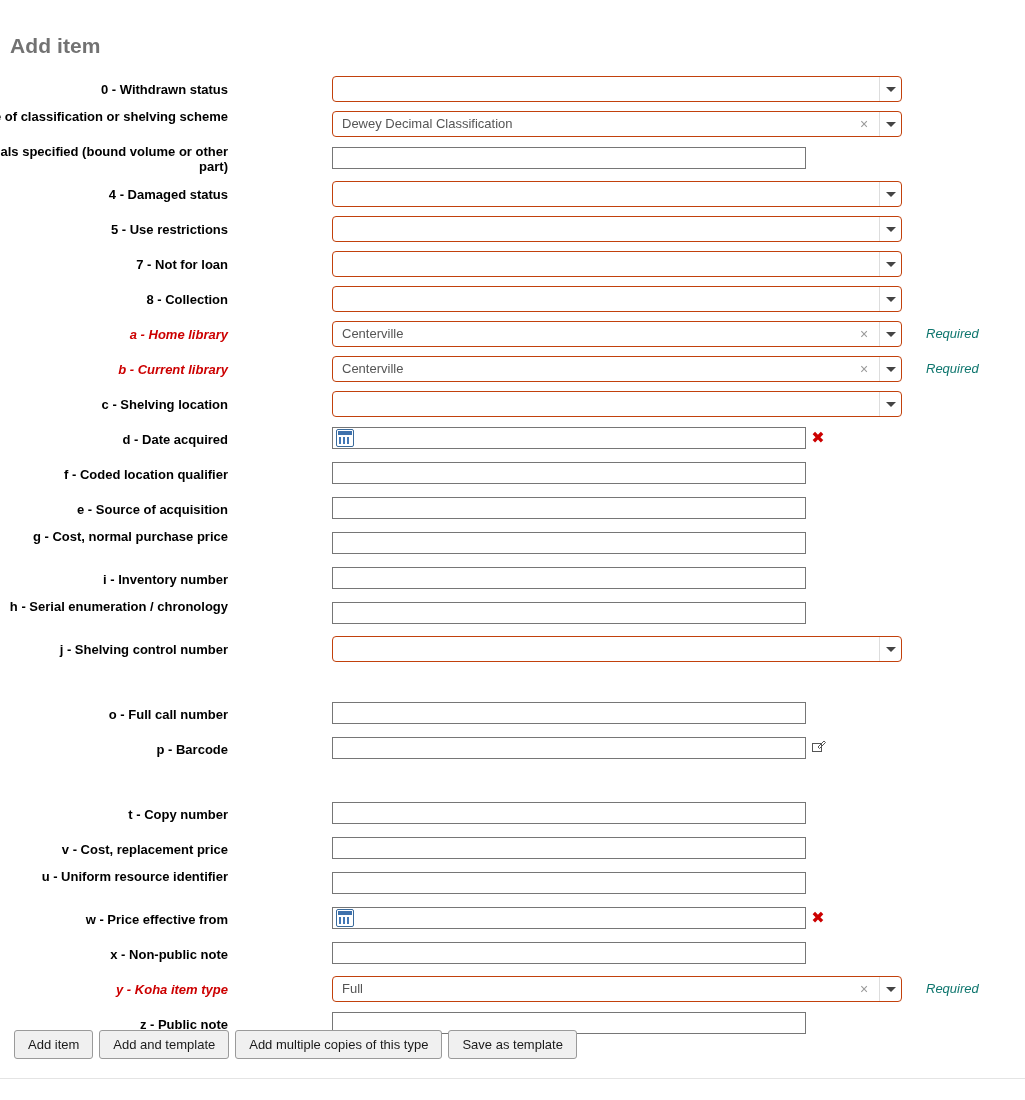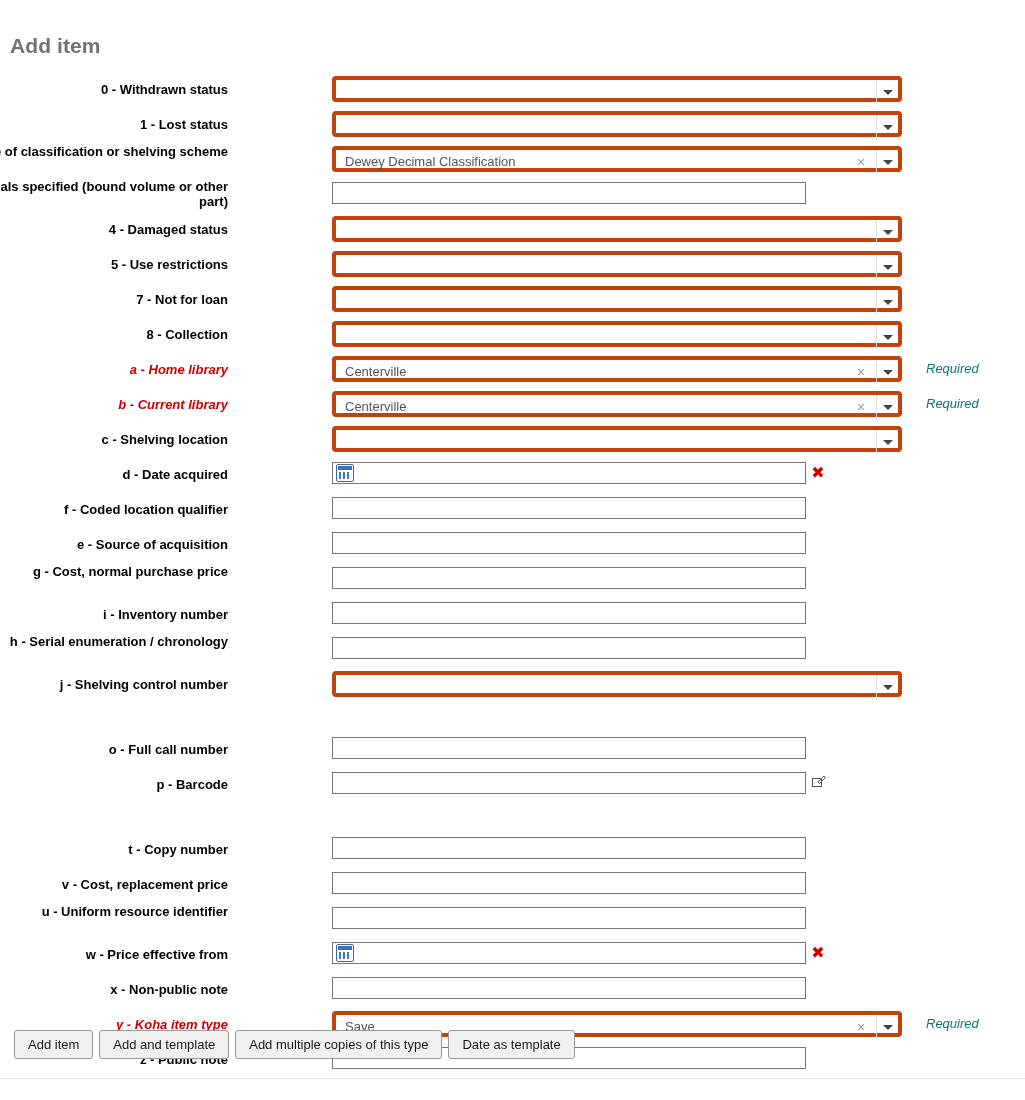--- a/index.html
+++ b/index.html
@@ -60,21 +60,21 @@
   }
 
   
   .s2 {
     position: absolute;
     left: 288px;
     top: 4px;
     width: 570px;
     height: 26px;
     background: #ffffff;
-    border: 4px solid #c2410c;
+    border: 1px solid #c2410c;
     border-radius: 4px;
   }
   .s2 .s2-text {
     position: absolute;
     left: 9px;
     top: 0;
     right: 56px;
     height: 24px;
     line-height: 24px;
     font-size: 13px;
@@ -238,27 +238,20 @@
 
 <div class="form-area" id="form-area">
     <div class="row">
       <label class="lbl">0 - Withdrawn status</label>
       <div class="s2">
         <span class="s2-text"></span>
         <span class="s2-arrow"></span>
       </div>
     </div>
     <div class="row">
-      <label class="lbl">1 - Lost status</label>
-      <div class="s2">
-        <span class="s2-text"></span>
-        <span class="s2-arrow"></span>
-      </div>
-    </div>
-    <div class="row">
       <label class="lbl two-line">2 - Source of classification or shelving scheme</label>
       <div class="s2">
         <span class="s2-text">Dewey Decimal Classification</span>
         <span class="s2-clear">×</span>
         <span class="s2-arrow"></span>
       </div>
     </div>
     <div class="row">
       <label class="lbl two-line">3 - Materials specified (bound volume or other part)</label>
       <input type="text" class="txt" style="">
@@ -381,32 +374,32 @@
       <span class="cal-icon"></span>
       <span class="red-x">✖</span>
     </div>
     <div class="row">
       <label class="lbl">x - Non-public note</label>
       <input type="text" class="txt" style="">
     </div>
     <div class="row">
       <label class="lbl required">y - Koha item type</label>
       <div class="s2">
-        <span class="s2-text">Save</span>
+        <span class="s2-text">Full</span>
         <span class="s2-clear">×</span>
         <span class="s2-arrow"></span>
       </div>
       <span class="required-note">Required</span>
     </div>
     <div class="row">
       <label class="lbl">z - Public note</label>
       <input type="text" class="txt" style="">
     </div>
   </div>
 
 <div class="btn-bar" id="btn-bar">
     <button class="btn">Add item</button>
     <button class="btn">Add and template</button>
     <button class="btn">Add multiple copies of this type</button>
-    <button class="btn">Date as template</button>
+    <button class="btn">Save as template</button>
   </div>
 
 <div class="bottom-rule"></div>
 
 </body></html>

